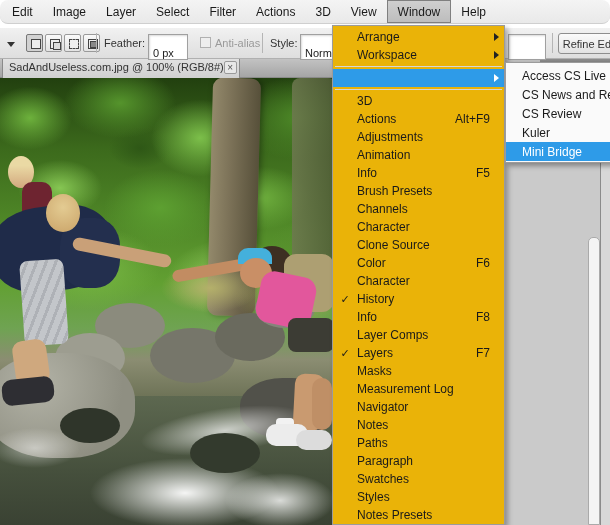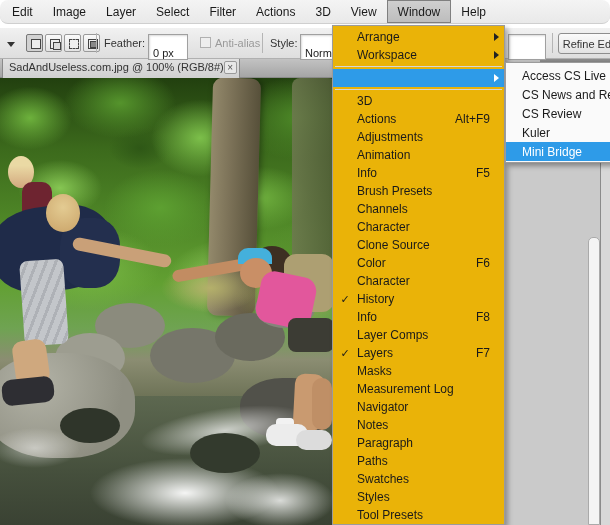--- a/index.html
+++ b/index.html
@@ -328,37 +328,37 @@
     <div class="mi">
       <span class="check"></span>
         <span class="lbl">Navigator</span>
     </div>
     <div class="mi">
       <span class="check"></span>
         <span class="lbl">Notes</span>
     </div>
     <div class="mi">
       <span class="check"></span>
+        <span class="lbl">Paths</span>
+    </div>
+    <div class="mi">
+      <span class="check"></span>
         <span class="lbl">Paragraph</span>
     </div>
     <div class="mi">
       <span class="check"></span>
-        <span class="lbl">Paths</span>
-    </div>
-    <div class="mi">
-      <span class="check"></span>
         <span class="lbl">Swatches</span>
     </div>
     <div class="mi">
       <span class="check"></span>
         <span class="lbl">Styles</span>
     </div>
     <div class="mi">
       <span class="check"></span>
-        <span class="lbl">Tool Presets</span>
+        <span class="lbl">Notes Presets</span>
     </div>
 
   </div>
 
   <div class="submenu-panel">
     <div class="smi">Access CS Live</div>
     <div class="smi">CS News and Reso</div>
     <div class="smi">CS Review</div>
     <div class="smi">Kuler</div>
     <div class="smi hl">Mini Bridge</div>

